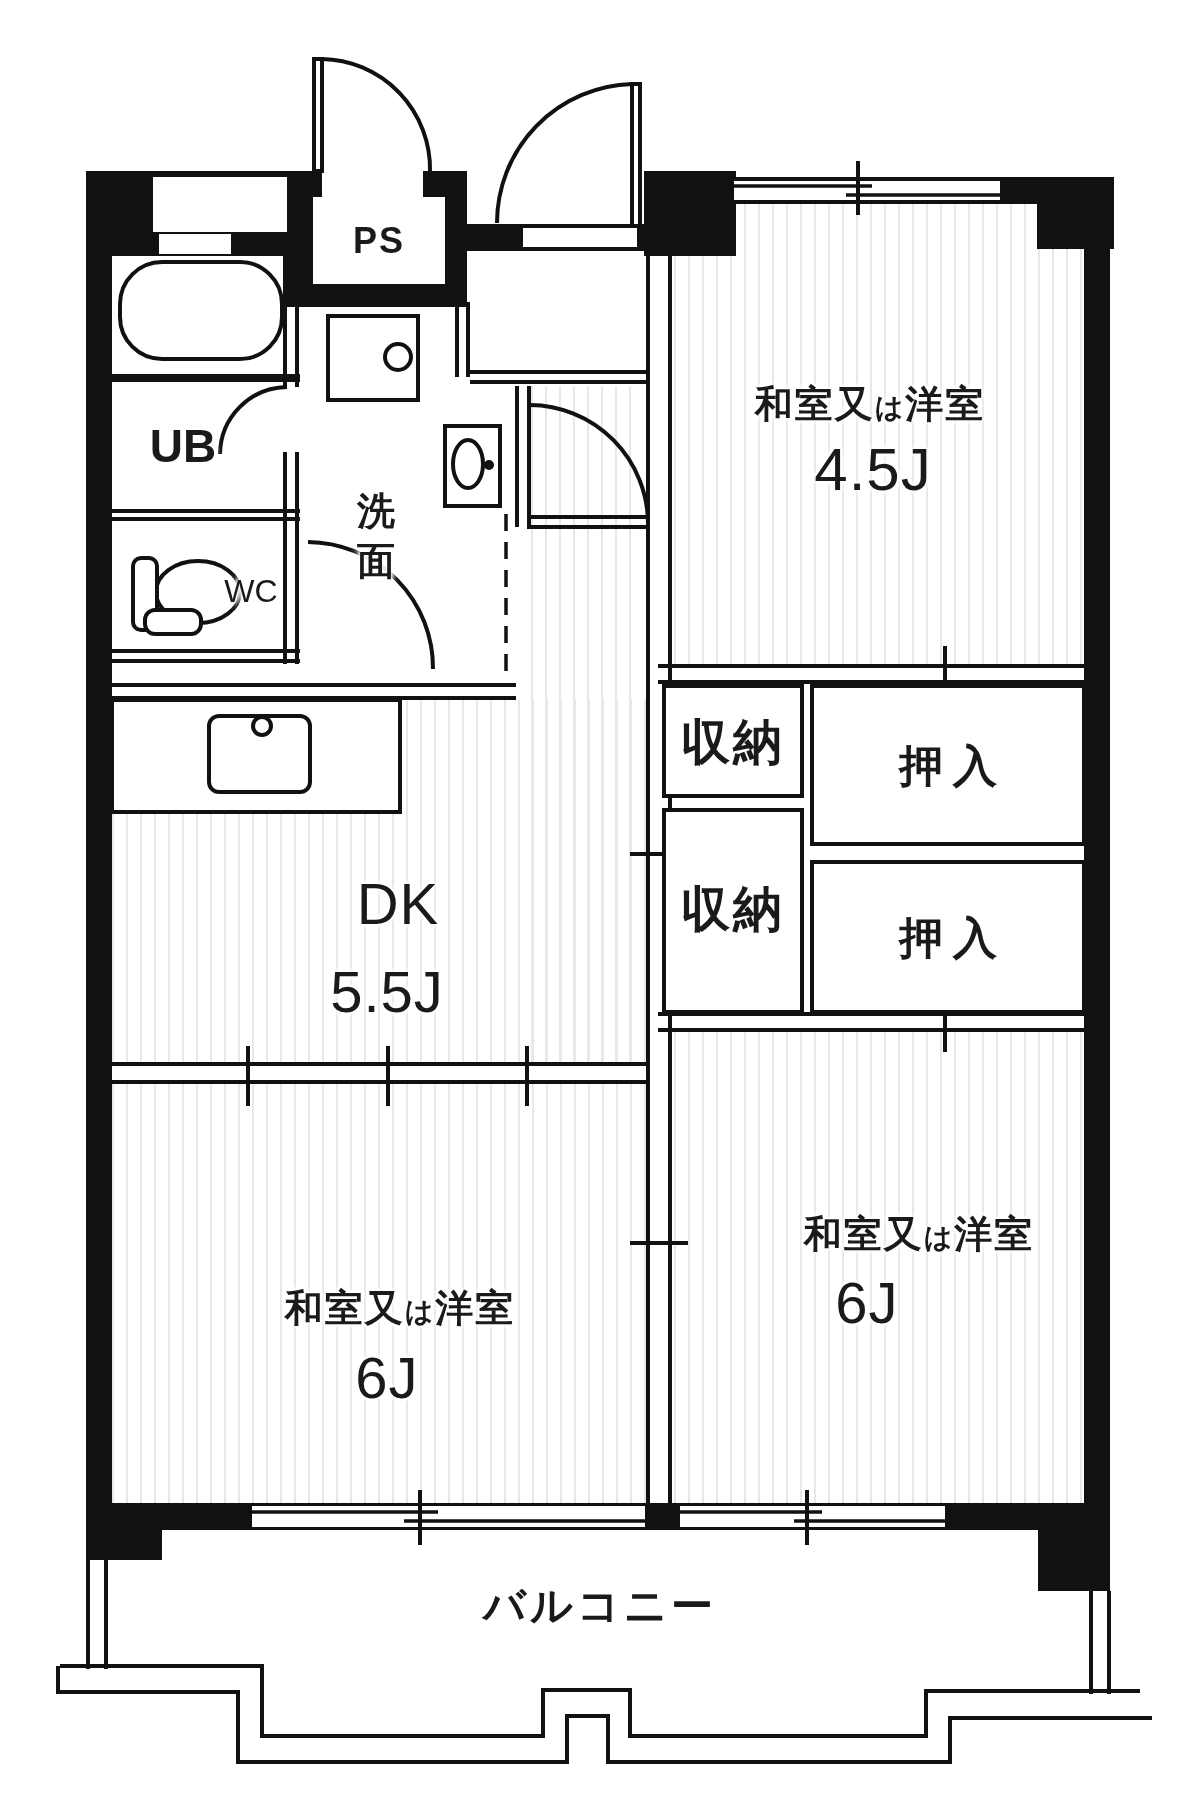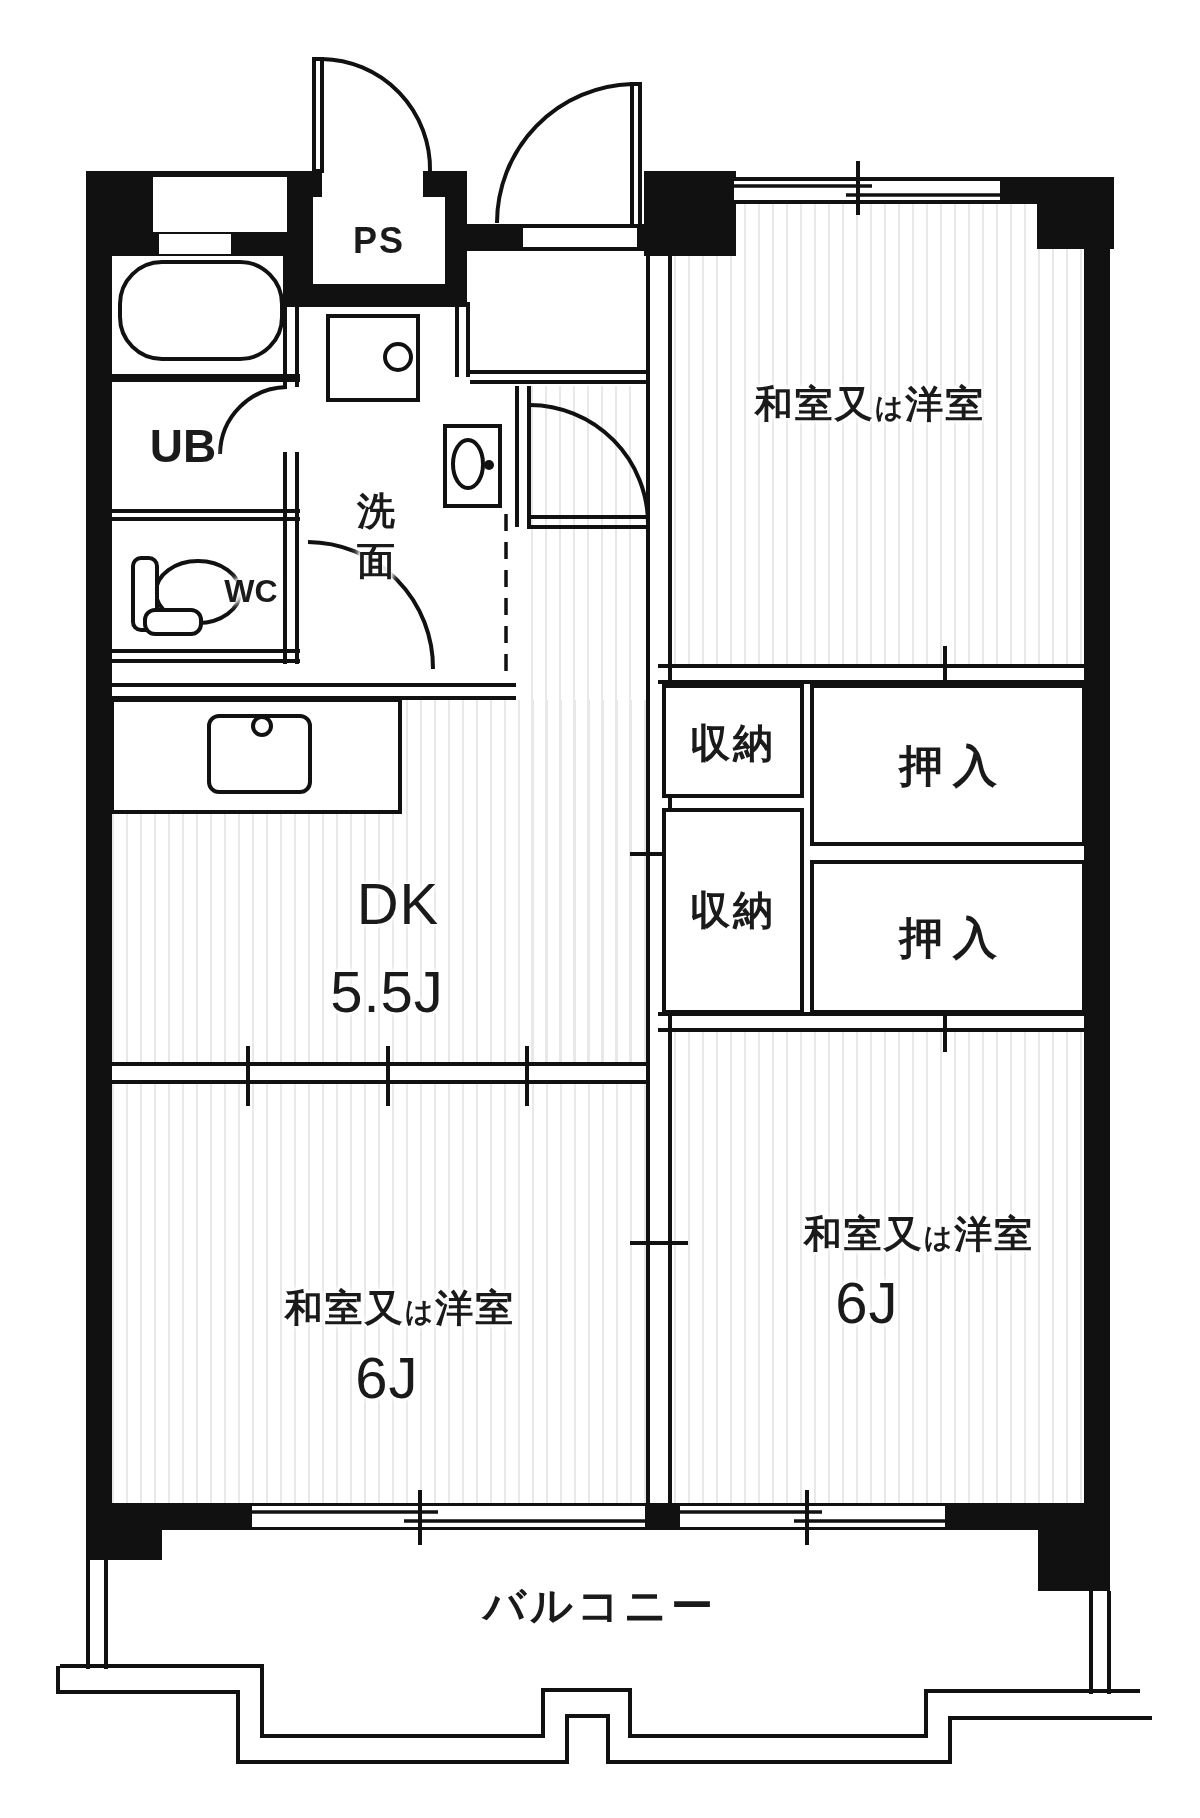--- a/index.html
+++ b/index.html
@@ -23,25 +23,25 @@
   .dash{stroke:var(--wall); stroke-width:3.5; fill:none; stroke-dasharray:17 11;}
   .lbl{
     position:absolute; transform:translate(-50%,-50%);
     white-space:pre-line; text-align:center; line-height:1.25;
     text-shadow:0 0 5px #fff,0 0 5px #fff,0 0 8px #fff,0 0 8px #fff,0 0 3px #fff;
   }
   .k  {font-weight:700; font-size:38px; letter-spacing:2px;}
   .k .small{font-size:28px; font-weight:700;}
   .sz {font-weight:500; font-size:58px; letter-spacing:1px;}
   .sz45{font-size:60px;}
-  .st {font-weight:600; font-size:40px; letter-spacing:3px;}
+  .st {font-weight:600; font-size:49px; letter-spacing:3px;}
   .osh{font-weight:600; font-size:44px; letter-spacing:10px;}
   .ps {font-weight:600; font-size:36px; letter-spacing:2px;}
   .ub {font-weight:700; font-size:46px;}
-  .wc {font-weight:700; font-size:32px;}
+  .wc {font-weight:400; font-size:32px;}
   .sen{font-weight:600; font-size:38px; line-height:1.32;}
   .bal{font-weight:600; font-size:42px; letter-spacing:4px;}
 </style>
 </head>
 <body>
 
 <div class="canvas">
 
   <div class="stripes" style="left:674px; top:190px; width:410px; height:462px;"></div>
   <div class="stripes" style="left:531px; top:372px; width:109px; height:678px;"></div>
@@ -191,20 +191,21 @@
 
   <div class="lbl ps" style="left:379px; top:226px;">PS</div>
   <div class="lbl ub" style="left:183px; top:433px;">UB</div>
   <div class="lbl wc" style="left:251px; top:577px;">WC</div>
   <div class="lbl sen" style="left:376px; top:522px;">洗
 面</div>
 
   <div class="lbl k" style="left:870px; top:366px;">
     <span>和室又</span><span class="small">は</span><span>洋室</span>
   </div>
+  <div class="lbl sz sz45" style="left:873px; top:455px;">4.5J</div>
 
   <div class="lbl st" style="left:733px; top:729px;">収納</div>
   <div class="lbl st" style="left:733px; top:896px;">収納</div>
   <div class="lbl osh" style="left:953px; top:751px;">押入</div>
   <div class="lbl osh" style="left:953px; top:923px;">押入</div>
 
   <div class="lbl sz" style="left:398px; top:890px;text-align:center;">DK</div>
   <div class="lbl sz" style="left:387px; top:978px;">5.5J</div>
 
   <div class="lbl k" style="left:400px; top:1270px;">

